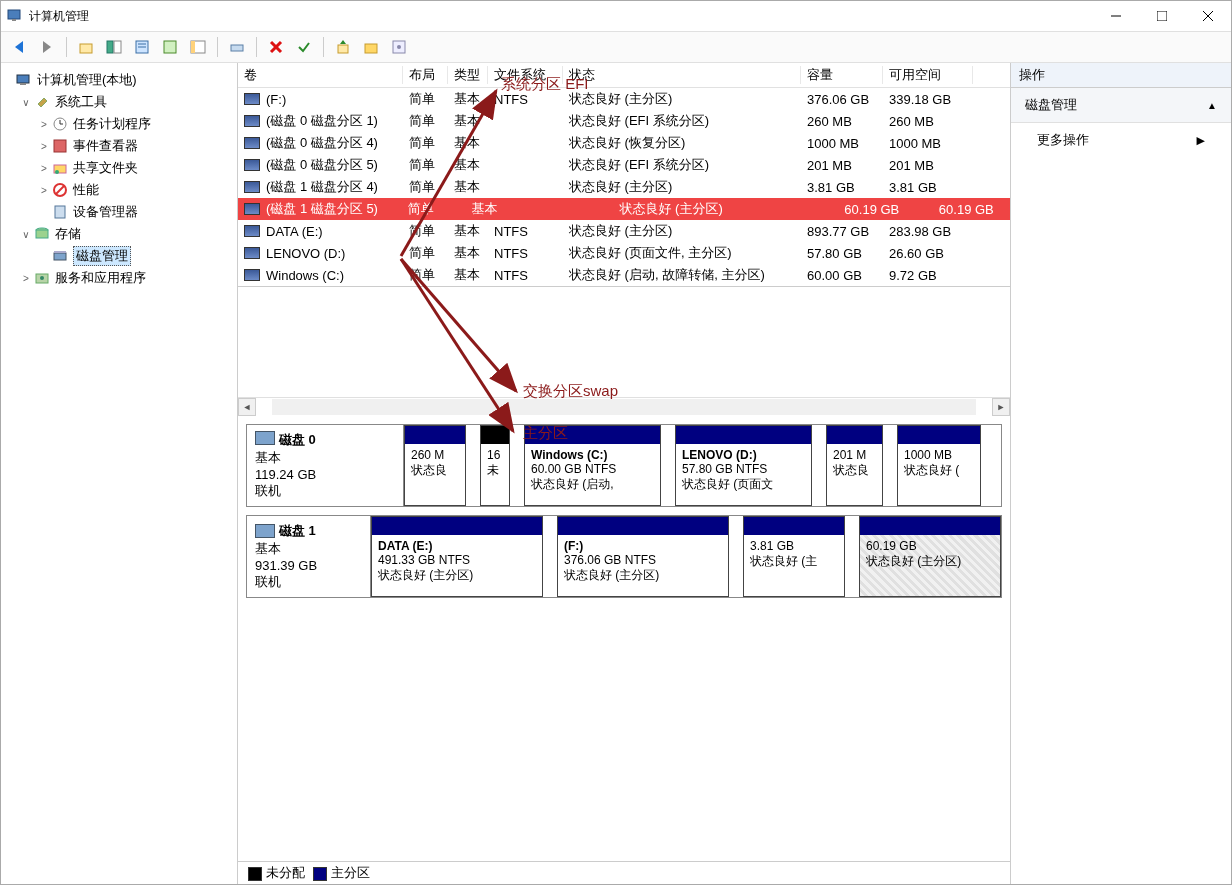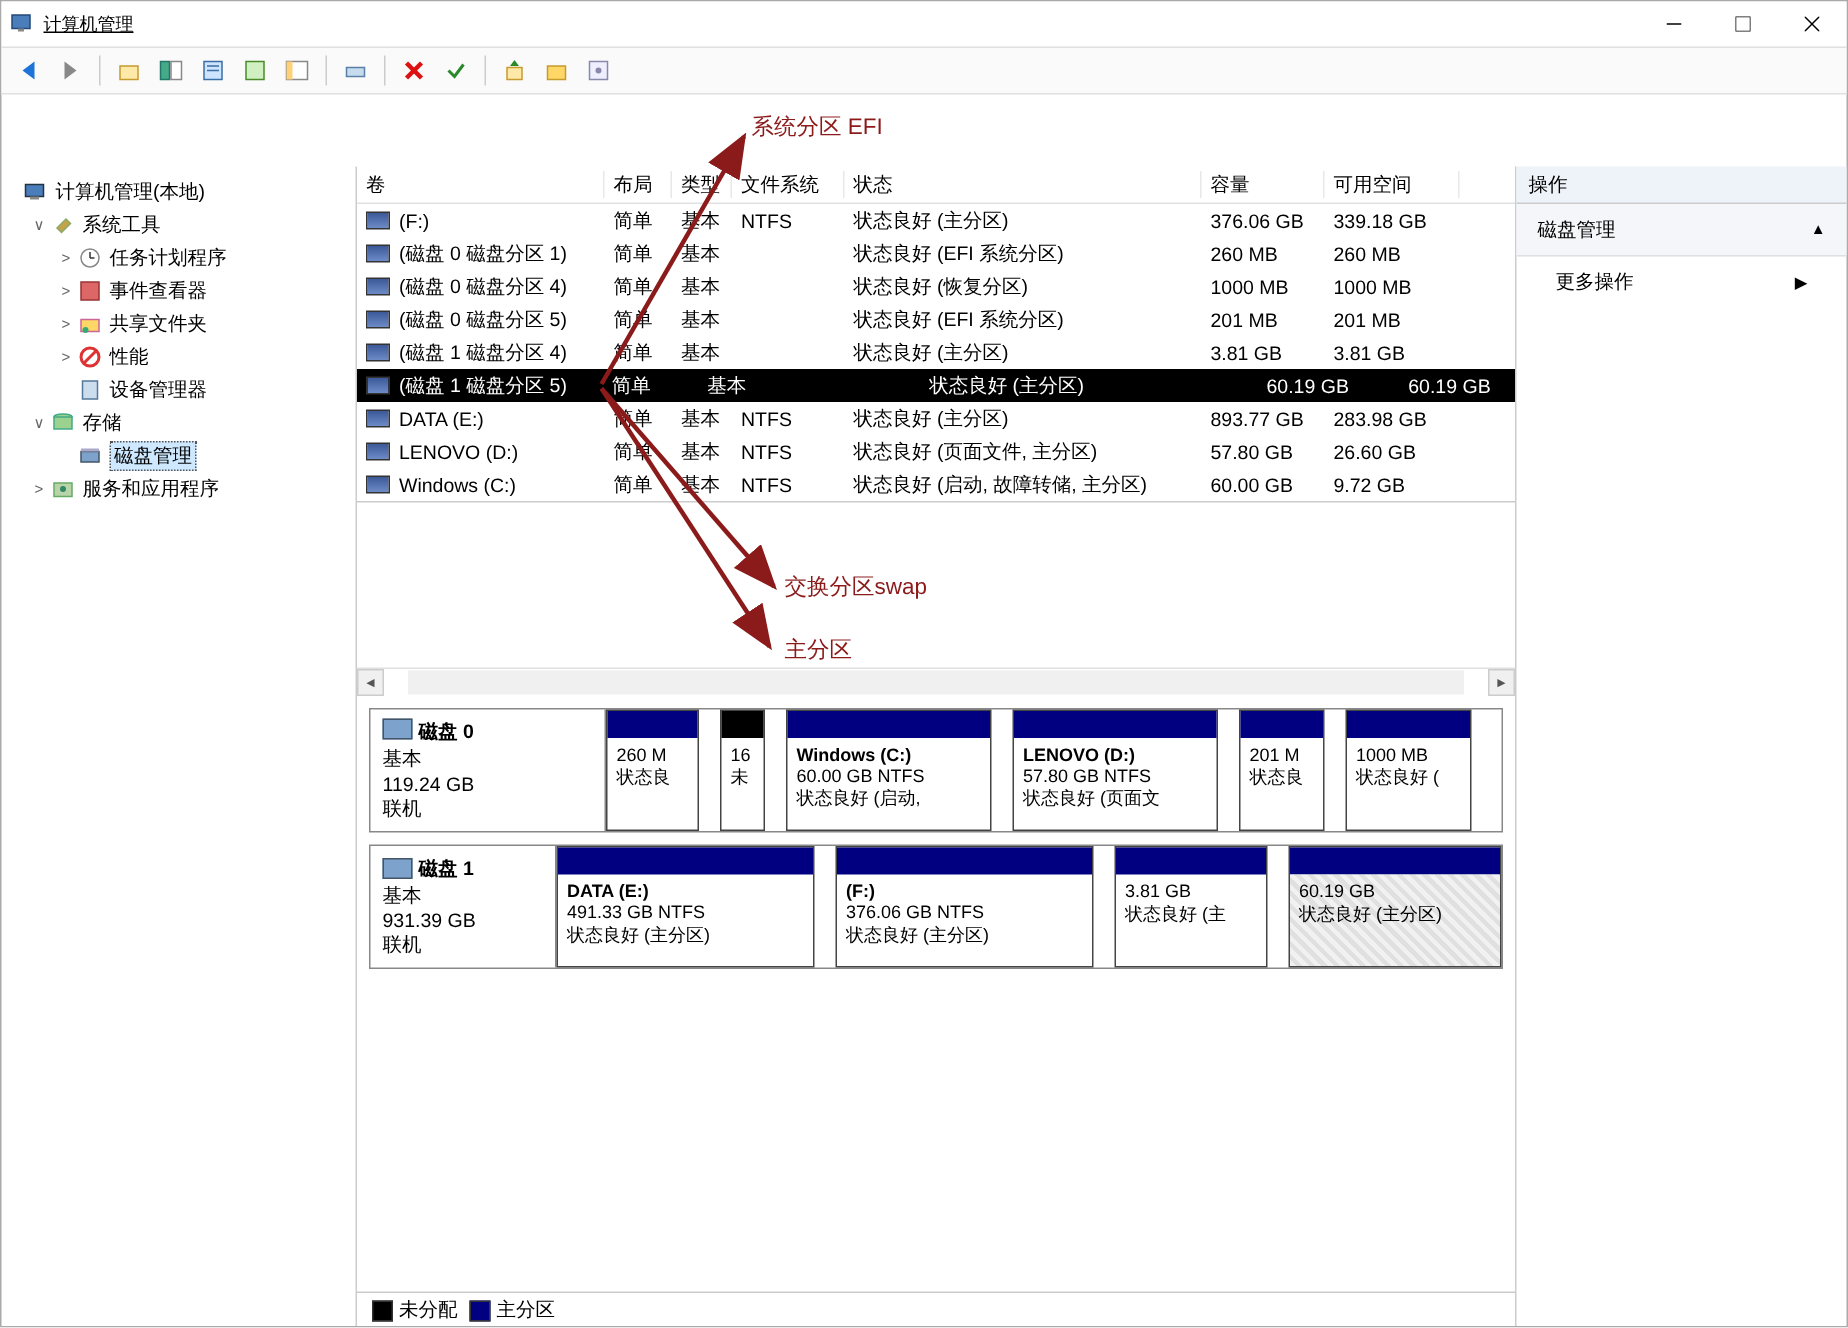--- a/index.html
+++ b/index.html
@@ -1,39 +1,39 @@
 <!DOCTYPE html>
 <html><head>
 <meta charset="utf-8">
 <style>
 html,body{margin:0;padding:0;font-family:"Microsoft YaHei","Segoe UI",Tahoma,sans-serif;font-size:13px;color:#000;background:#fff;overflow:hidden;}
 .window{width:1232px;height:885px;display:flex;flex-direction:column;border:1px solid #aaa;box-sizing:border-box;position:relative;}
-.titlebar{height:30px;display:flex;align-items:center;padding-left:6px;background:#fff;text-decoration:underline;}
+.titlebar{height:30px;display:flex;align-items:center;padding-left:6px;background:#fff;}
 .titlebar .title{flex:1;margin-left:6px;font-size:12px;}
 .winbtn{width:46px;height:30px;display:flex;align-items:center;justify-content:center;}
 .winbtn svg{width:10px;height:10px;}
 .menubar{height:24px;display:flex;align-items:center;padding-left:10px;font-size:13px;gap:18px;}
 .menubar span{cursor:default;}
 .toolbar{height:30px;display:flex;align-items:center;padding-left:6px;border-top:1px solid #e0e0e0;border-bottom:1px solid #e0e0e0;background:#fafafa;gap:4px;}
 .tbtn{width:24px;height:24px;display:flex;align-items:center;justify-content:center;}
-.body3col{flex:1;display:flex;min-height:0;margin-top:48px;}
+.body3col{flex:1;display:flex;min-height:0;}
 .lpane{width:236px;border-right:1px solid #ccc;overflow:auto;padding-top:6px;}
 .cpane{flex:1;display:flex;flex-direction:column;min-width:0;border-right:1px solid #ccc;}
 .rpane{width:220px;display:flex;flex-direction:column;}
 .tree-item{display:flex;align-items:center;height:22px;cursor:default;white-space:nowrap;}
 .tree-item .twisty{width:14px;text-align:center;color:#666;font-size:10px;}
 .tree-item .icon{width:18px;height:16px;display:flex;align-items:center;justify-content:center;margin-right:4px;}
 .tree-item.selected span.lbl{background:#cde8ff;border:1px dotted #555;padding:0 2px;}
 .indent1{padding-left:18px;} .indent2{padding-left:36px;}
 .grid{border-bottom:1px solid #ccc;}
 .grid-header{display:flex;background:#fff;height:24px;align-items:center;border-bottom:1px solid #e1e1e1;font-size:13px;}
 .gh{border-right:1px solid #e8e8e8;padding:0 6px;overflow:hidden;white-space:nowrap;box-sizing:border-box;}
 .grid-rows{font-size:13px;}
 .grow{display:flex;height:22px;align-items:center;}
-.grow.selected{background:#000000;color:#fff;gap:24px;}
+.grow.selected{background:#ef4444;color:#fff;gap:24px;}
 .gc{padding:0 6px;overflow:hidden;white-space:nowrap;box-sizing:border-box;display:flex;align-items:center;}
 .c0{width:165px;} .c1{width:45px;} .c2{width:40px;} .c3{width:75px;} .c4{width:238px;} .c5{width:82px;} .c6{width:90px;}
 .vol-icon{width:14px;height:10px;background:linear-gradient(#3b5998,#6d8bc7);border:1px solid #333;margin-right:6px;flex:0 0 auto;}
 .sbar{height:18px;display:flex;align-items:center;border-top:1px solid #e0e0e0;}
 .sbar-track{flex:1;height:16px;background:#f0f0f0;margin:0 16px;position:relative;}
 .sbar-arrow{width:16px;height:16px;background:#f0f0f0;border:1px solid #ccc;display:flex;align-items:center;justify-content:center;font-size:9px;color:#555;}
 .diskarea{flex:1;overflow:auto;background:#fff;padding:8px;display:flex;flex-direction:column;gap:8px;}
 .diskrow{display:flex;border:1px solid #888;}
 .diskinfo{width:140px;border-right:1px solid #888;padding:6px 8px;font-size:13px;}
 .diskinfo .dname{font-weight:bold;}

